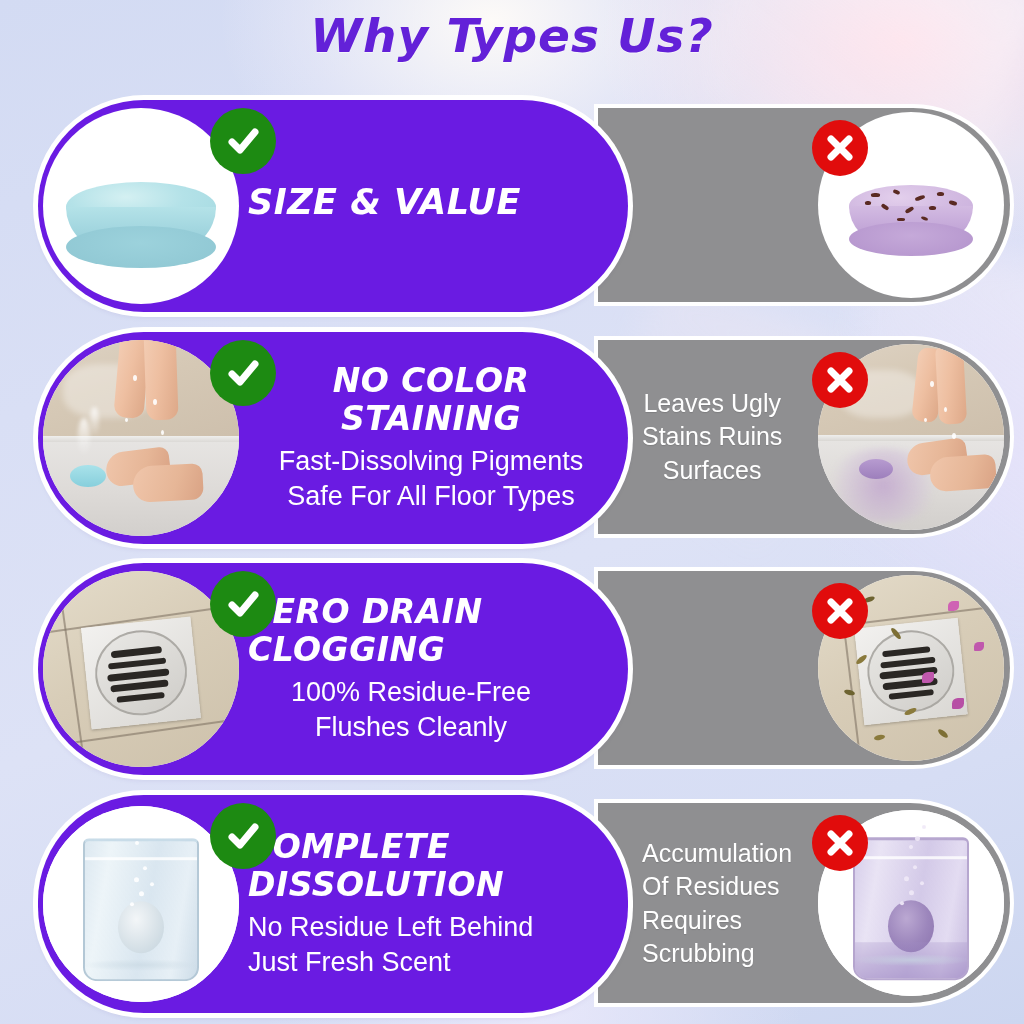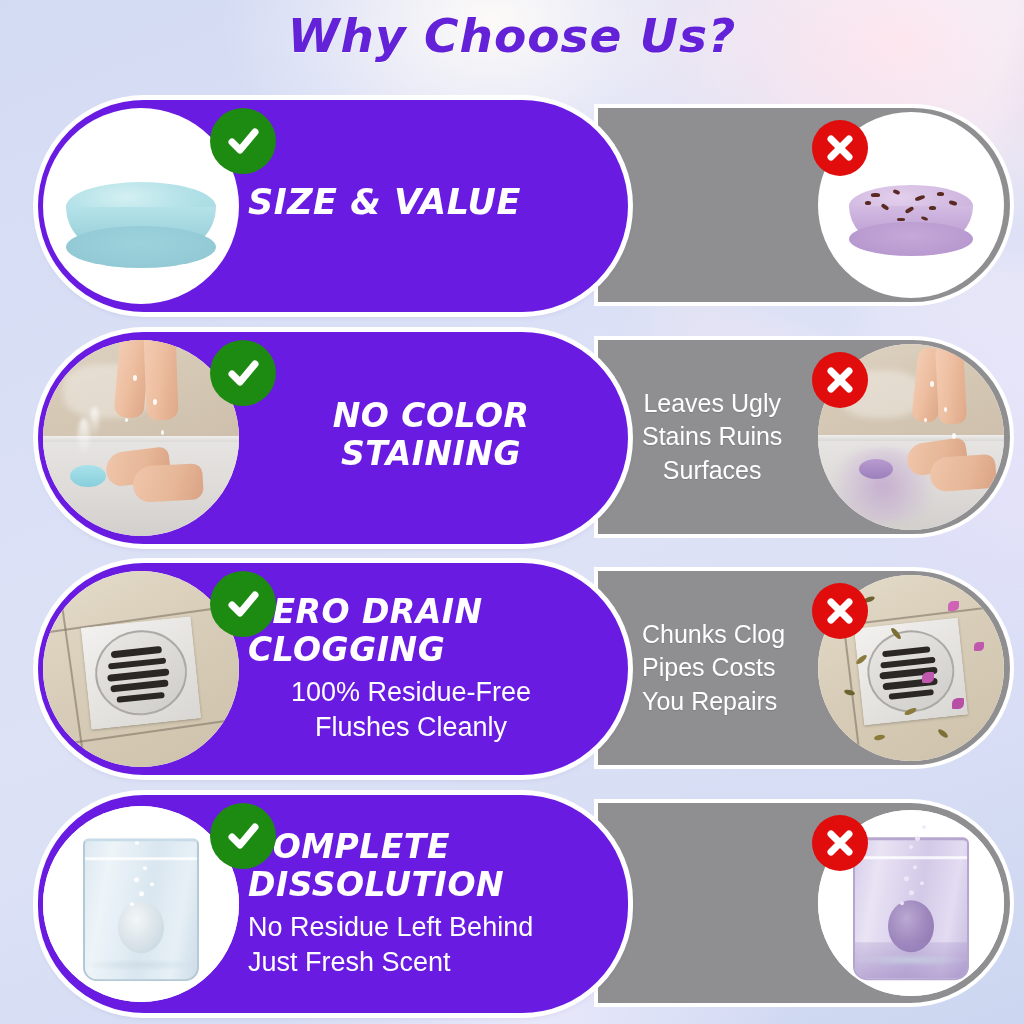--- a/index.html
+++ b/index.html
@@ -349,21 +349,21 @@
 </style>
 </head>
 <body>
 
 <div id="page">
 
   <div class="streak s1"></div>
   <div class="streak s2"></div>
   <div class="streak s3"></div>
 
-  <div id="title">Why Choose Us?</div>
+  <div id="title">Why Types Us?</div>
 
   <div class="row r1">
 
     <div class="con-card">
       <div class="con-photo">
         <div class="tab-purple">
           <div class="top"></div>
             <div class="side"></div>
             <div class="rim"></div>
           <div class="speck" style="left:22px;top:8px;width:9px;height:4px;"></div>
@@ -451,35 +451,34 @@
           <div class="steam" style="left:18%;top:40%;width:12px;height:38px;"></div>
           <div class="steam" style="left:24%;top:34%;width:9px;height:30px;"></div>
           <div class="droplet" style="left:46%;top:18%;width:4px;height:6px;"></div>
           <div class="droplet" style="left:56%;top:30%;width:4px;height:6px;"></div>
           <div class="droplet" style="left:60%;top:46%;width:3px;height:5px;"></div>
           <div class="droplet" style="left:42%;top:40%;width:3px;height:4px;"></div>
         </div>
       </div>
       <div class="pro-text">
         <div class="pro-heading">NO COLOR STAINING</div>
+        <div class="pro-body">Fast-Dissolving Pigments
+Safe For All Floor Types</div>
       </div>
       <div class="badge check">
         <svg width="40" height="40" viewBox="0 0 40 40">
           <path d="M9 21 L17 29 L32 11" stroke="#ffffff" stroke-width="7" fill="none" stroke-linecap="round" stroke-linejoin="round"></path>
         </svg>
       </div>
     </div>
   </div>
 
   <div class="row r3">
 
     <div class="con-card">
-      <div class="con-text">Chunks Clog
-Pipes Costs
-You Repairs</div>
       <div class="con-photo">
         <div class="scene-drain">
           <div class="tile-line" style="left:0;top:22%;width:100%;height:2px;transform:rotate(-7deg);"></div>
           <div class="tile-line" style="left:16%;top:0;width:2px;height:100%;transform:rotate(-7deg);"></div>
           <div class="drain-plate">
             <div class="drain-circle">
               <div class="slot" style="left:18%;top:20%;width:58%;height:8%;"></div>
               <div class="slot" style="left:14%;top:34%;width:66%;height:8%;"></div>
               <div class="slot" style="left:12%;top:48%;width:70%;height:8%;"></div>
               <div class="slot" style="left:14%;top:62%;width:66%;height:8%;"></div>
@@ -534,20 +533,24 @@
         <svg width="40" height="40" viewBox="0 0 40 40">
           <path d="M9 21 L17 29 L32 11" stroke="#ffffff" stroke-width="7" fill="none" stroke-linecap="round" stroke-linejoin="round"></path>
         </svg>
       </div>
     </div>
   </div>
 
   <div class="row r4">
 
     <div class="con-card">
+      <div class="con-text">Accumulation
+Of Residues
+Requires
+Scrubbing</div>
       <div class="con-photo">
         <div class="glass-wrap">
           <div class="glass violet">
             <div class="waterline"></div>
             <div class="tablet-in-glass violet"></div>
             <div class="fizz violet" style="left:44%;top:26%;width:5px;height:5px;"></div>
             <div class="fizz violet" style="left:52%;top:18%;width:4px;height:4px;"></div>
             <div class="fizz violet" style="left:48%;top:36%;width:5px;height:5px;"></div>
             <div class="fizz violet" style="left:58%;top:30%;width:4px;height:4px;"></div>
             <div class="fizz violet" style="left:40%;top:44%;width:4px;height:4px;"></div>

